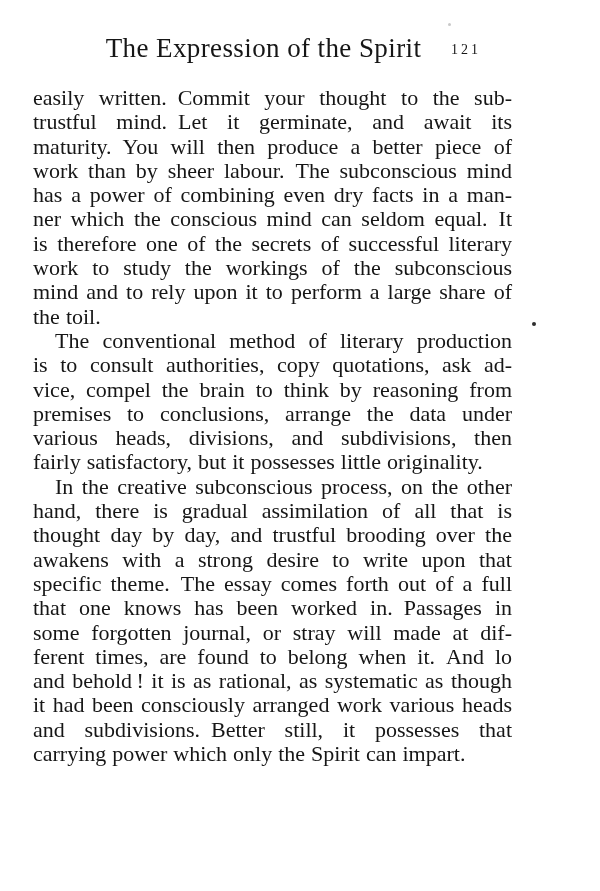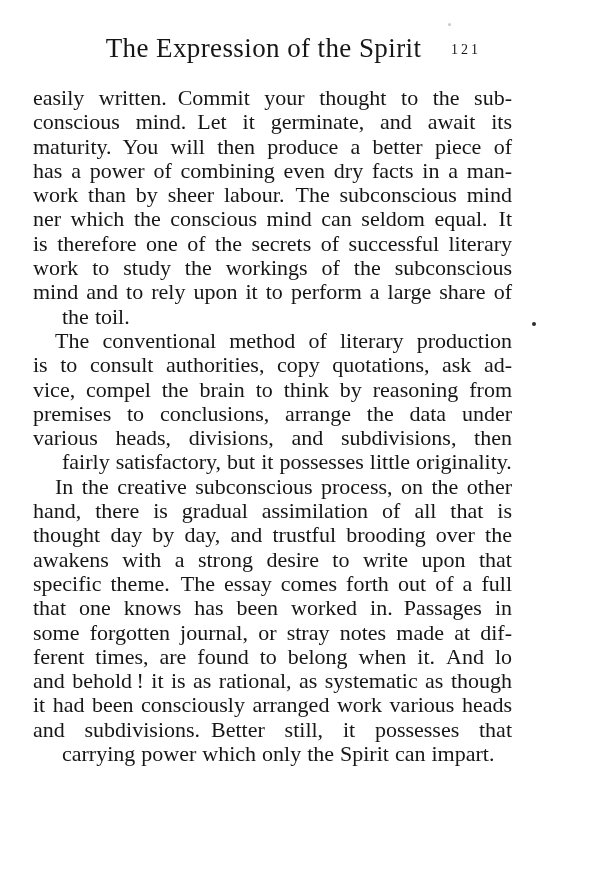--- a/index.html
+++ b/index.html
@@ -47,59 +47,59 @@
     width: 479px;
     font-size: 22px;
     line-height: 24.3px;
     word-spacing: 0.5px;
   }
   .line {
     text-align: justify;
     text-align-last: justify;
     white-space: normal;
   }
-  .line.last { text-align-last: left; margin-left: 29px; }
+  .line.last { text-align-last: left; }
   .line.indent { text-indent: 22px; }
   .mark {
     position: absolute;
     border-radius: 50%;
   }
 </style>
 </head>
 <body>
 
 <div class="page">
   <div class="header">
     <span class="title">The Expression of the Spirit</span>
     <span class="page-number">121</span>
   </div>
   <div class="body-text">
       <div class="line">easily written. Commit your thought to the sub-</div>
-      <div class="line">conscious mind. Let it germinate, and await its</div>
+      <div class="line">trustful mind. Let it germinate, and await its</div>
       <div class="line">maturity. You will then produce a better piece of</div>
+      <div class="line">work than by sheer labour. The subconscious mind</div>
       <div class="line">has a power of combining even dry facts in a man-</div>
-      <div class="line">work than by sheer labour. The subconscious mind</div>
       <div class="line">ner which the conscious mind can seldom equal. It</div>
       <div class="line">is therefore one of the secrets of successful literary</div>
       <div class="line">work to study the workings of the subconscious</div>
       <div class="line">mind and to rely upon it to perform a large share of</div>
       <div class="line last">the toil.</div>
       <div class="line indent">The conventional method of literary production</div>
       <div class="line">is to consult authorities, copy quotations, ask ad-</div>
       <div class="line">vice, compel the brain to think by reasoning from</div>
       <div class="line">premises to conclusions, arrange the data under</div>
       <div class="line">various heads, divisions, and subdivisions, then</div>
       <div class="line last">fairly satisfactory, but it possesses little originality.</div>
       <div class="line indent">In the creative subconscious process, on the other</div>
       <div class="line">hand, there is gradual assimilation of all that is</div>
       <div class="line">thought day by day, and trustful brooding over the</div>
       <div class="line">awakens with a strong desire to write upon that</div>
       <div class="line">specific theme. The essay comes forth out of a full</div>
       <div class="line">that one knows has been worked in. Passages in</div>
-      <div class="line">some forgotten journal, or stray notes made at dif-</div>
+      <div class="line">some forgotten journal, or stray will made at dif-</div>
       <div class="line">ferent times, are found to belong when it. And lo</div>
       <div class="line">and behold ! it is as rational, as systematic as though</div>
       <div class="line">it had been consciously arranged work various heads</div>
       <div class="line">and subdivisions. Better still, it possesses that</div>
       <div class="line last">carrying power which only the Spirit can impart.</div>
     </div>
   <div>
       <div class="mark" style="left: 448px; top: 23px; width: 3px; height: 3px; background: rgb(201, 201, 201);"></div>
       <div class="mark" style="left: 532px; top: 322px; width: 4px; height: 4px; background: rgb(46, 46, 46);"></div>
     </div>

